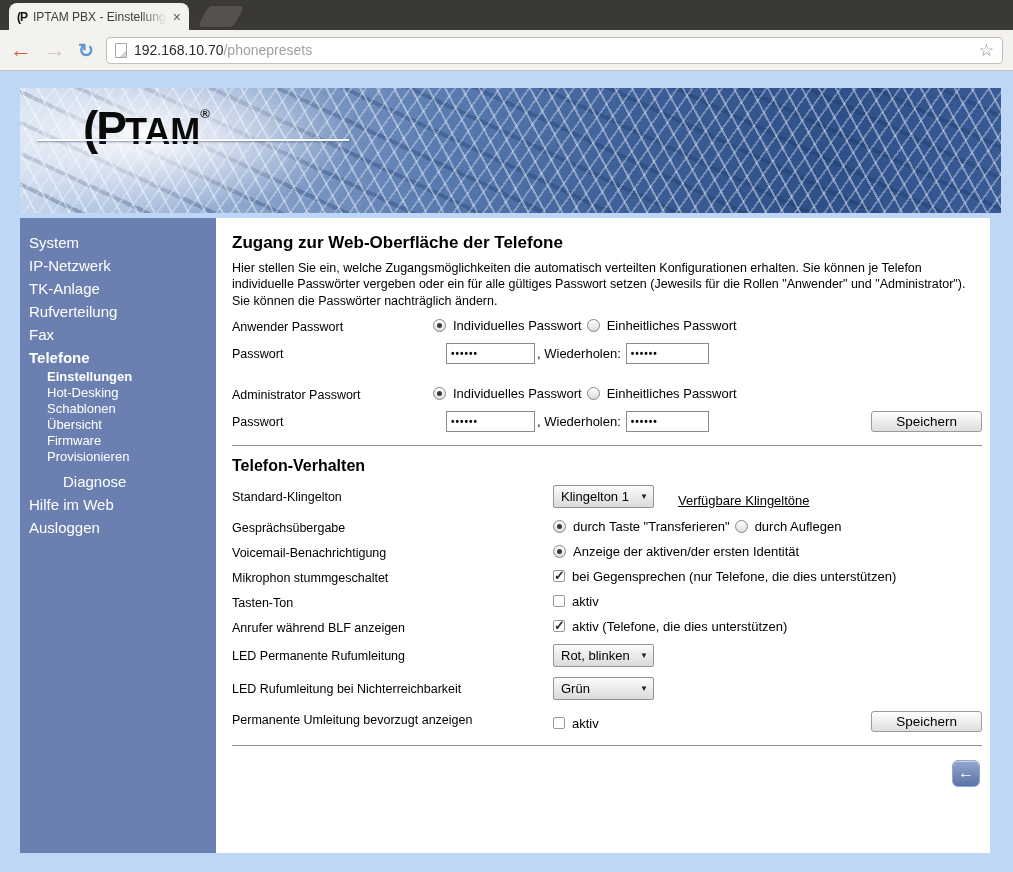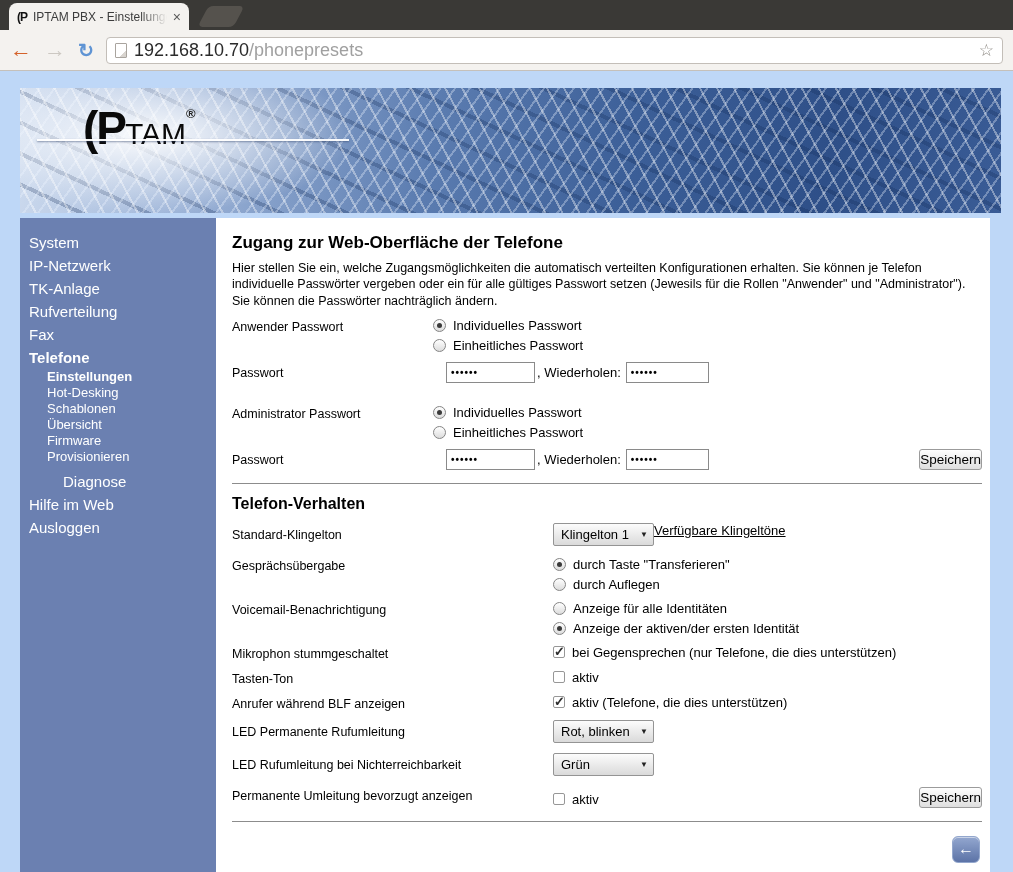--- a/index.html
+++ b/index.html
@@ -19,37 +19,37 @@
 
   .toolbar { height:41px; background:#f4f2ef; border-bottom:1px solid #c5c0ba;
              display:flex; align-items:center; padding:0 10px; gap:12px; }
   .nav-back { color:#d4622a; font-size:22px; font-weight:bold; }
   .nav-fwd  { color:#ccc8c2; font-size:22px; font-weight:bold; }
   .nav-reload { color:#5f94d4; font-size:19px; font-weight:bold; }
   .urlbar { flex:1; height:27px; background:#fff; border:1px solid #c3beb8; border-radius:4px;
             display:flex; align-items:center; padding:0 8px; gap:7px; }
   .doc-icon { width:12px; height:15px; border:1px solid #a9a49e; border-radius:1px; background:
               linear-gradient(135deg, #fff 70%, #d8d4cf 70%); flex-shrink:0; }
-  .url-text { font-size:18px; color:#2b2b2b; white-space:nowrap; flex:1; }
+  .url-text { font-size:14px; color:#2b2b2b; white-space:nowrap; flex:1; }
   .url-path { color:#a0a0a0; }
   .star-icon { color:#8e8a84; font-size:17px; flex-shrink:0; }
 
   
   .page { padding-top:17px; }
   .banner { margin:0 12px 0 20px; height:125px; position:relative; overflow:hidden;
     background:
       radial-gradient(ellipse 320px 120px at 13% 38%, rgba(255,255,255,0.95), rgba(255,255,255,0) 65%),
       repeating-linear-gradient(62deg, rgba(255,255,255,0) 0 13px, rgba(255,255,255,0.38) 13px 15px),
       repeating-linear-gradient(-54deg, rgba(255,255,255,0) 0 10px, rgba(235,243,255,0.33) 10px 12px),
       repeating-linear-gradient(25deg, rgba(20,45,90,0) 0 24px, rgba(20,45,90,0.28) 24px 28px),
       linear-gradient(100deg, #cfdcef 0%, #9db4d8 18%, #5b7cb0 42%, #3c5f98 62%, #2e4f88 82%, #3a5c96 100%);
   }
   .logo { position:absolute; left:63px; top:13px; color:#0a0a0a; }
   .logo .lp { font-size:46px; font-weight:900; letter-spacing:-2px; }
-  .logo .ltam { font-size:30px; font-weight:400; letter-spacing:0px; }
+  .logo .ltam { font-size:36px; font-weight:700; letter-spacing:0px; }
   .logo .reg { font-size:13px; vertical-align:26px; font-weight:bold; color:#222; }
   .logo-underline { position:absolute; left:17px; top:51px; width:312px; height:2px;
                     background:rgba(255,255,255,0.95); box-shadow:0 1px 2px rgba(40,60,100,.5); }
 
   .main-row { margin:5px 23px 0 20px; display:flex; min-height:635px; }
 
   
   .sidebar { width:196px; flex-shrink:0; background:#6b80b1; color:#fff; padding:13px 0 0 9px; }
   .s-item { font-size:15px; line-height:23px; cursor:pointer; }
   .s-sub  { font-size:13px; line-height:16px; padding-left:18px; cursor:pointer; }
@@ -58,47 +58,47 @@
 
   
   .content { flex:1; background:#fff; padding:13px 8px 0 16px; font-size:13px; color:#000; }
   h1 { font-size:17px; margin:2px 0 7px; }
   h2 { font-size:16px; margin:10px 0 10px; }
   .desc { font-size:12.5px; line-height:1.3; margin-bottom:9px; max-width:760px; }
 
   .frow { display:flex; align-items:flex-start; margin-bottom:9px; }
   .lbl { width:201px; flex-shrink:0; font-size:12.5px; padding-top:2px; }
   .sec2 .lbl { width:321px; }
-  .ctl { display:flex; flex-direction:column; gap:5px; }
+  .ctl { display:flex; flex-direction:row; gap:5px; }
   .opt { display:flex; align-items:center; font-size:13px; }
 
   .radio { width:13px; height:13px; border-radius:50%; border:1px solid #858585;
            background:linear-gradient(#ffffff,#dcdcdc); margin-right:7px; position:relative; flex-shrink:0; }
   .radio.checked::after { content:''; position:absolute; left:3px; top:3px; right:3px; bottom:3px;
            border-radius:50%; background:#3a3a3a; }
   .checkbox { width:12px; height:12px; border:1px solid #979797; border-radius:2px; background:#fff;
            margin-right:7px; position:relative; flex-shrink:0; }
   .checkbox.checked::after { content:'\2713'; position:absolute; left:0px; top:-3px;
            font-size:13px; font-weight:bold; color:#2e2e2e; }
 
   .pwline { display:flex; align-items:center; font-size:13px; }
   .pwinput { width:89px; height:21px; border:1px solid #8a8a8a; font-size:10px; font-weight:bold;
              letter-spacing:1px; padding:0 4px; font-family:"Liberation Sans",sans-serif; background:#fff; }
   .pwinput.second { width:83px; }
   .wied { margin:0 5px 0 2px; }
 
   .btn { border:1px solid #9b9b9b; border-radius:3px; background:linear-gradient(#fefefe,#dedede);
-         padding:2px 0; font-size:13.5px; color:#000; font-family:"Liberation Sans",sans-serif; cursor:pointer; }
+         padding:2px 24px; font-size:13.5px; color:#000; font-family:"Liberation Sans",sans-serif; cursor:pointer; }
   .push-right { margin-left:auto; align-self:flex-end; }
 
   .select { display:inline-flex; justify-content:space-between; align-items:center; width:101px; height:23px;
             padding:0 5px 0 7px; border:1px solid #949494; border-radius:2px;
             background:linear-gradient(#fcfcfc,#dadada); font-size:13px; cursor:pointer; }
   .select .arr { font-size:8px; color:#222; margin-left:4px; }
-  .sel-line { display:flex; align-items:flex-start; }
+  .sel-line { display:flex; align-items:flex-end; gap:24px; }
   .link { color:#000; text-decoration:underline; font-size:13px; cursor:pointer; }
 
   hr.div { border:none; border-top:1px solid #8c8c8c; margin:13px 0 11px; }
   .backrow { display:flex; justify-content:flex-end; padding:3px 2px 14px 0; }
   .back-btn { width:28px; height:27px; border-radius:6px; border:1px solid #93a7cd;
               background:linear-gradient(#93a7cf,#5c73a7); color:#fff; font-size:16px; font-weight:bold;
               display:flex; align-items:center; justify-content:center; cursor:pointer;
               box-shadow:inset 0 1px 0 rgba(255,255,255,.5); }
 </style>
 </head>
@@ -231,24 +231,20 @@
               <span class="radio"></span>
               <span>durch Auflegen</span>
             </div>
           </div>
         </div>
 
         <div class="frow">
           <div class="lbl">Voicemail-Benachrichtigung</div>
           <div class="ctl">
             <div class="opt">
-              <span class="radio"></span>
-              <span>Anzeige für alle Identitäten</span>
-            </div>
-            <div class="opt">
               <span class="radio checked"></span>
               <span>Anzeige der aktiven/der ersten Identität</span>
             </div>
           </div>
         </div>
 
         <div class="frow">
           <div class="lbl">Mikrophon stummgeschaltet</div>
           <div class="opt">
             <span class="checkbox checked"></span>

